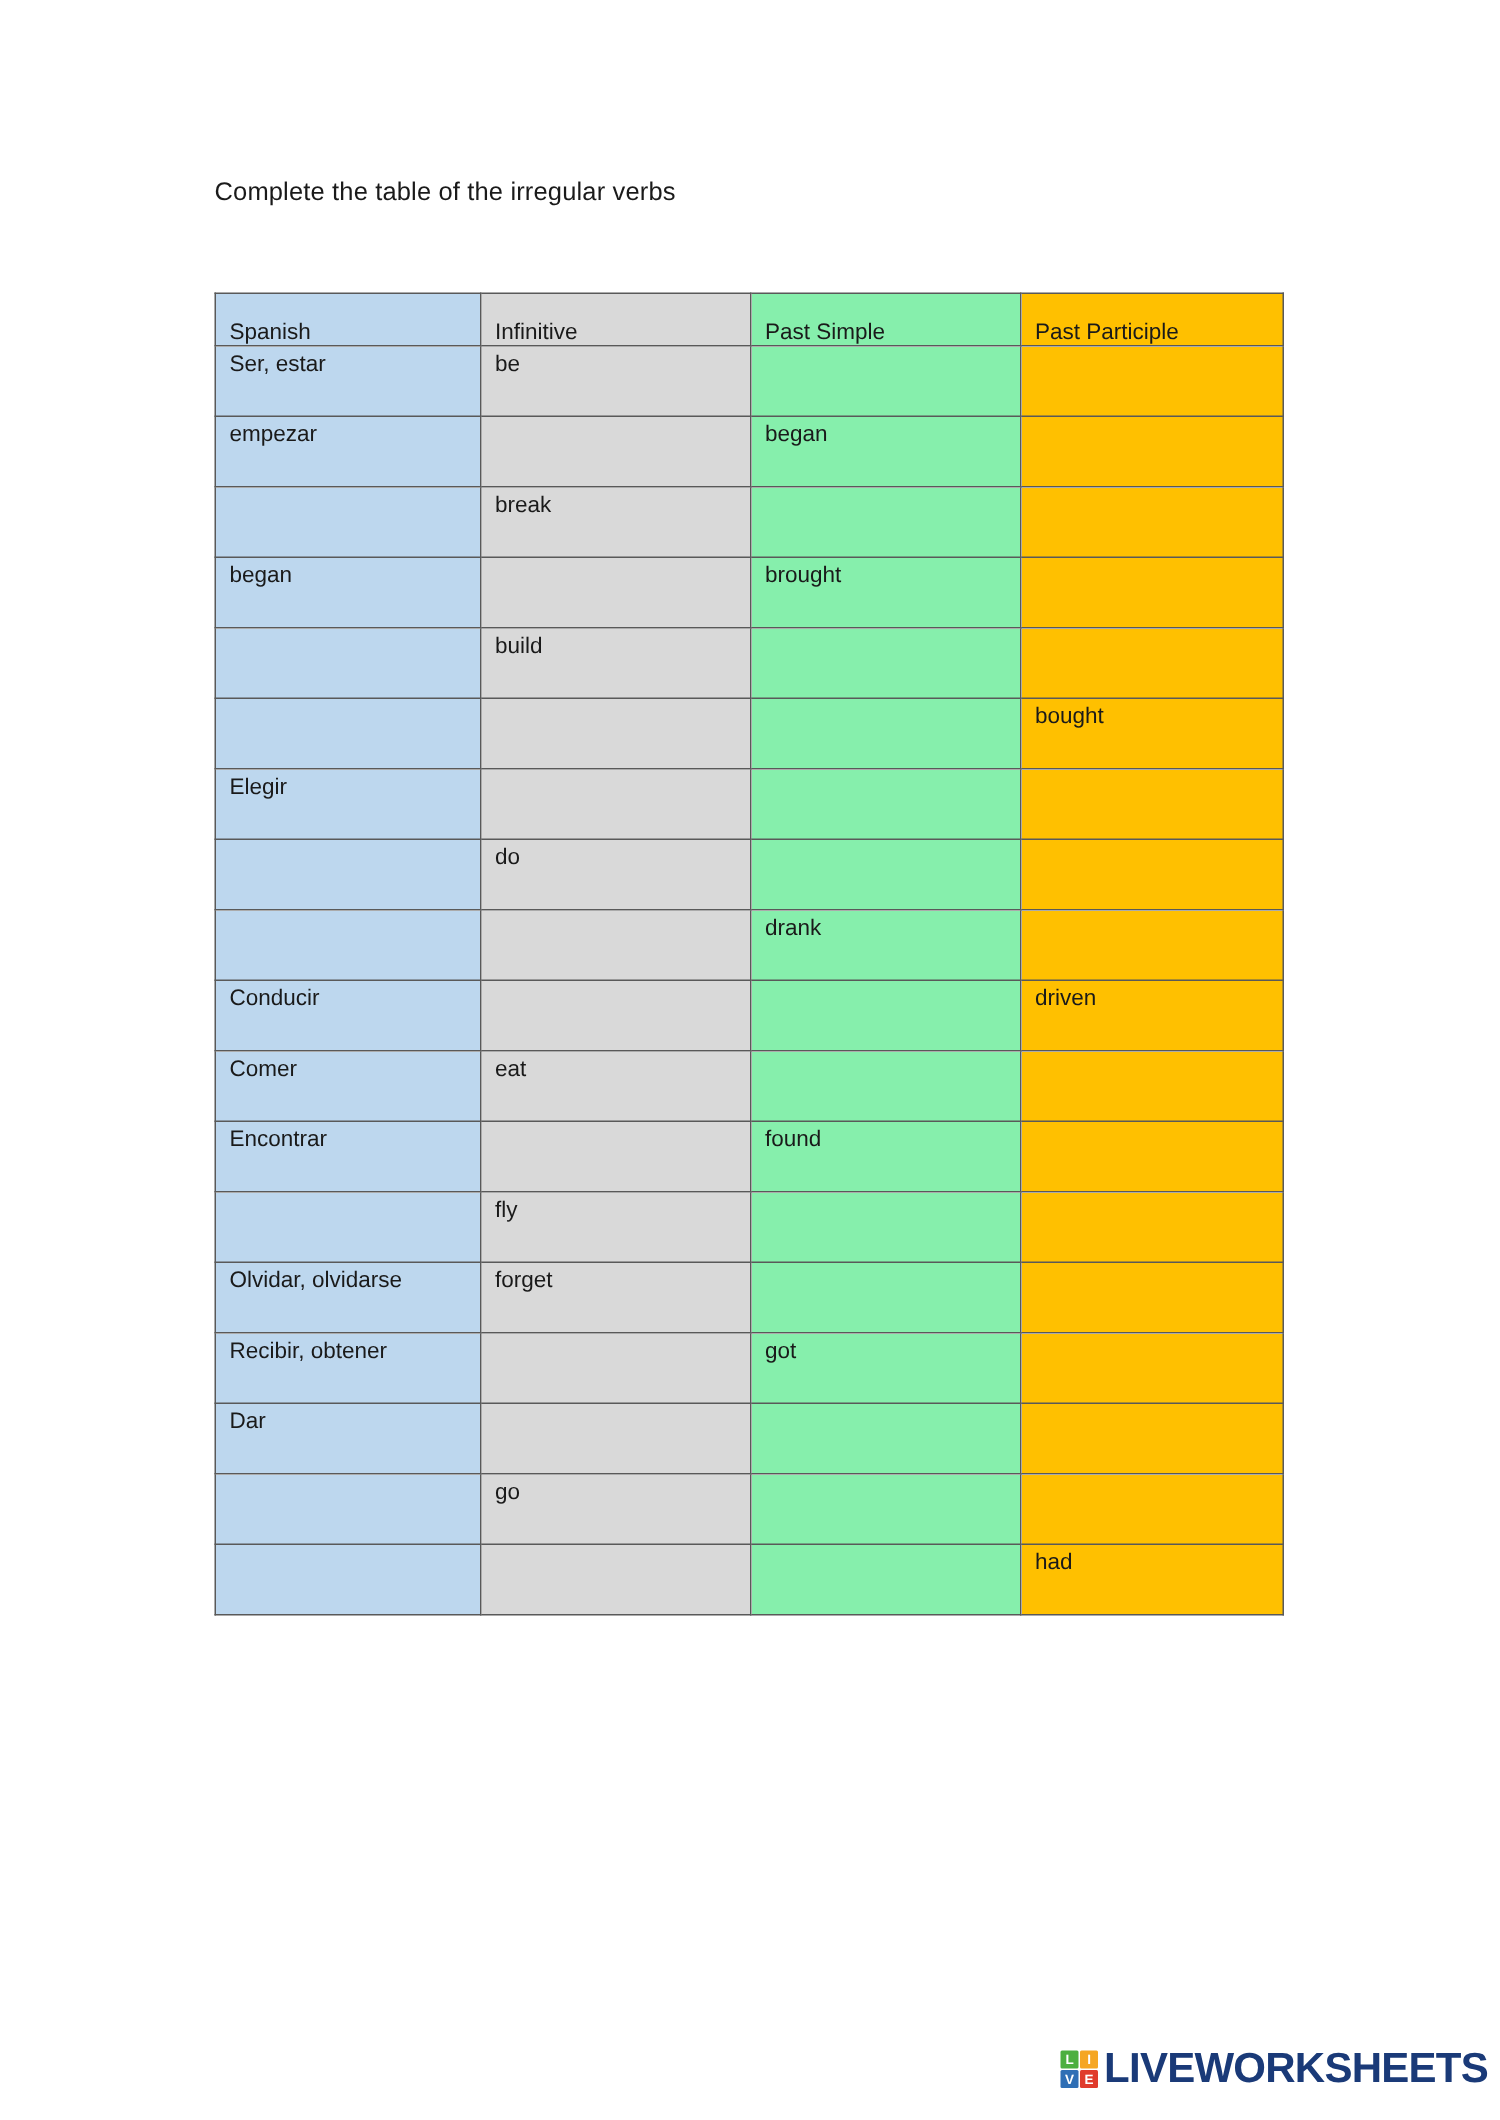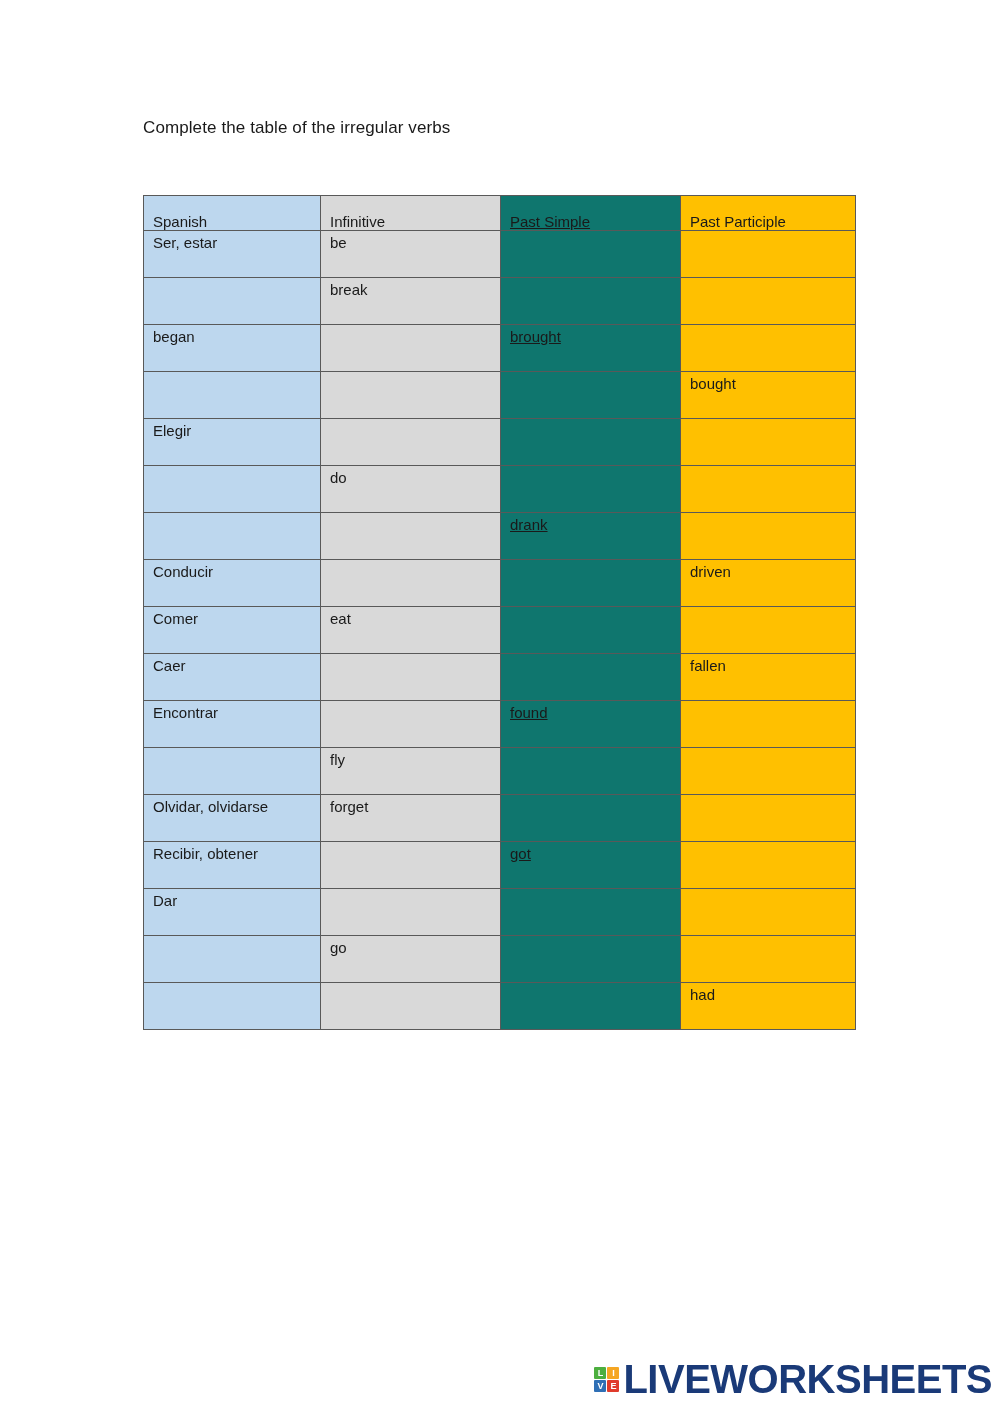--- a/index.html
+++ b/index.html
@@ -61,21 +61,21 @@
     white-space: nowrap;
   }
 
   #verb-table thead th {
     height: 23px;
     padding-top: 17px;
   }
 
   .col-spanish    { background: #bdd7ee; }
   .col-infinitive { background: #d9d9d9; }
-  .col-past       { background: #0f766e; text-decoration: underline; }
+  .col-past       { background: #86efac; }
   .col-participle { background: #ffc000; }
 
   #logo {
     position: absolute;
     right: 8px;
     top: 1362px;
     display: flex;
     align-items: center;
     gap: 4px;
   }
@@ -99,21 +99,21 @@
     font-family: "Liberation Sans", sans-serif;
     border-radius: 1px;
   }
 
   .tile-l { background: #4caf3f; }
   .tile-i { background: #f5a623; }
   .tile-v { background: #2f6fb5; }
   .tile-e { background: #e03b2c; }
 
   #logo-text {
-    font-size: 40px;
+    font-size: 28px;
     font-weight: bold;
     color: #1a3a78;
     letter-spacing: -0.5px;
     line-height: 34px;
     font-family: "Liberation Sans", sans-serif;
   }
 </style>
 </head>
 <body>
 
@@ -137,29 +137,41 @@
       </tr>
     </thead>
     <tbody id="table-body">
         <tr>
           <td class="col-spanish">Ser, estar</td>
           <td class="col-infinitive">be</td>
           <td class="col-past"></td>
           <td class="col-participle"></td>
         </tr>
         <tr>
+          <td class="col-spanish">empezar</td>
+          <td class="col-infinitive"></td>
+          <td class="col-past">began</td>
+          <td class="col-participle"></td>
+        </tr>
+        <tr>
           <td class="col-spanish"></td>
           <td class="col-infinitive">break</td>
           <td class="col-past"></td>
           <td class="col-participle"></td>
         </tr>
         <tr>
           <td class="col-spanish">began</td>
           <td class="col-infinitive"></td>
           <td class="col-past">brought</td>
+          <td class="col-participle"></td>
+        </tr>
+        <tr>
+          <td class="col-spanish"></td>
+          <td class="col-infinitive">build</td>
+          <td class="col-past"></td>
           <td class="col-participle"></td>
         </tr>
         <tr>
           <td class="col-spanish"></td>
           <td class="col-infinitive"></td>
           <td class="col-past"></td>
           <td class="col-participle">bought</td>
         </tr>
         <tr>
           <td class="col-spanish">Elegir</td>
@@ -183,26 +195,20 @@
           <td class="col-spanish">Conducir</td>
           <td class="col-infinitive"></td>
           <td class="col-past"></td>
           <td class="col-participle">driven</td>
         </tr>
         <tr>
           <td class="col-spanish">Comer</td>
           <td class="col-infinitive">eat</td>
           <td class="col-past"></td>
           <td class="col-participle"></td>
-        </tr>
-        <tr>
-          <td class="col-spanish">Caer</td>
-          <td class="col-infinitive"></td>
-          <td class="col-past"></td>
-          <td class="col-participle">fallen</td>
         </tr>
         <tr>
           <td class="col-spanish">Encontrar</td>
           <td class="col-infinitive"></td>
           <td class="col-past">found</td>
           <td class="col-participle"></td>
         </tr>
         <tr>
           <td class="col-spanish"></td>
           <td class="col-infinitive">fly</td>

